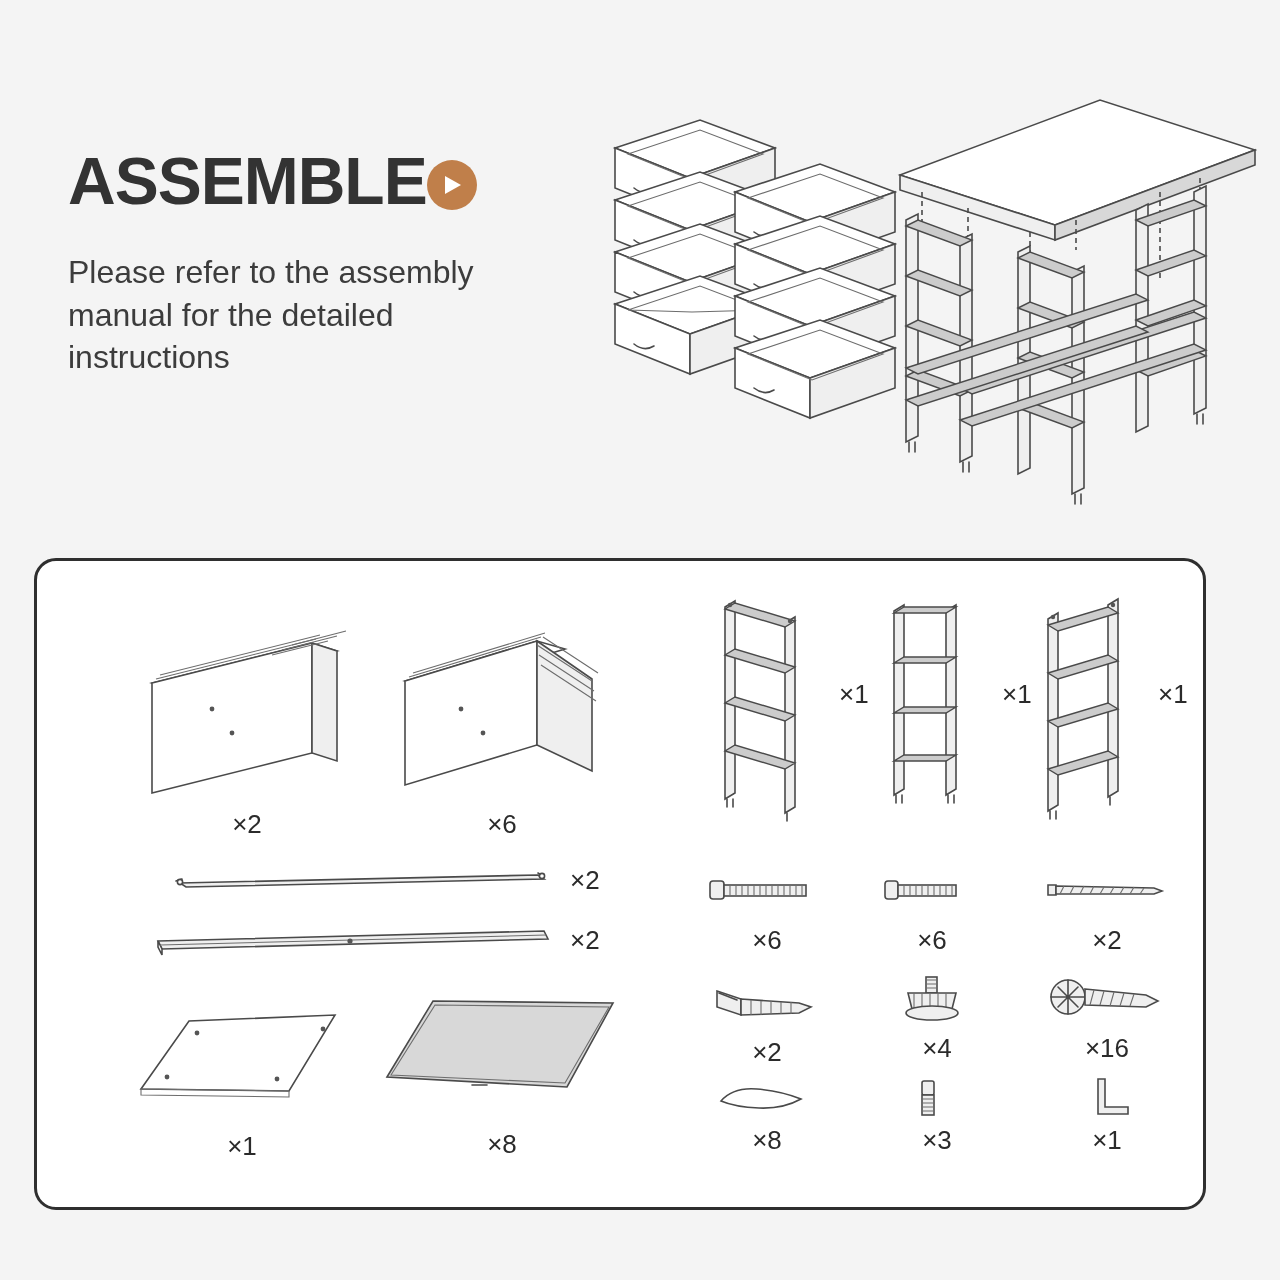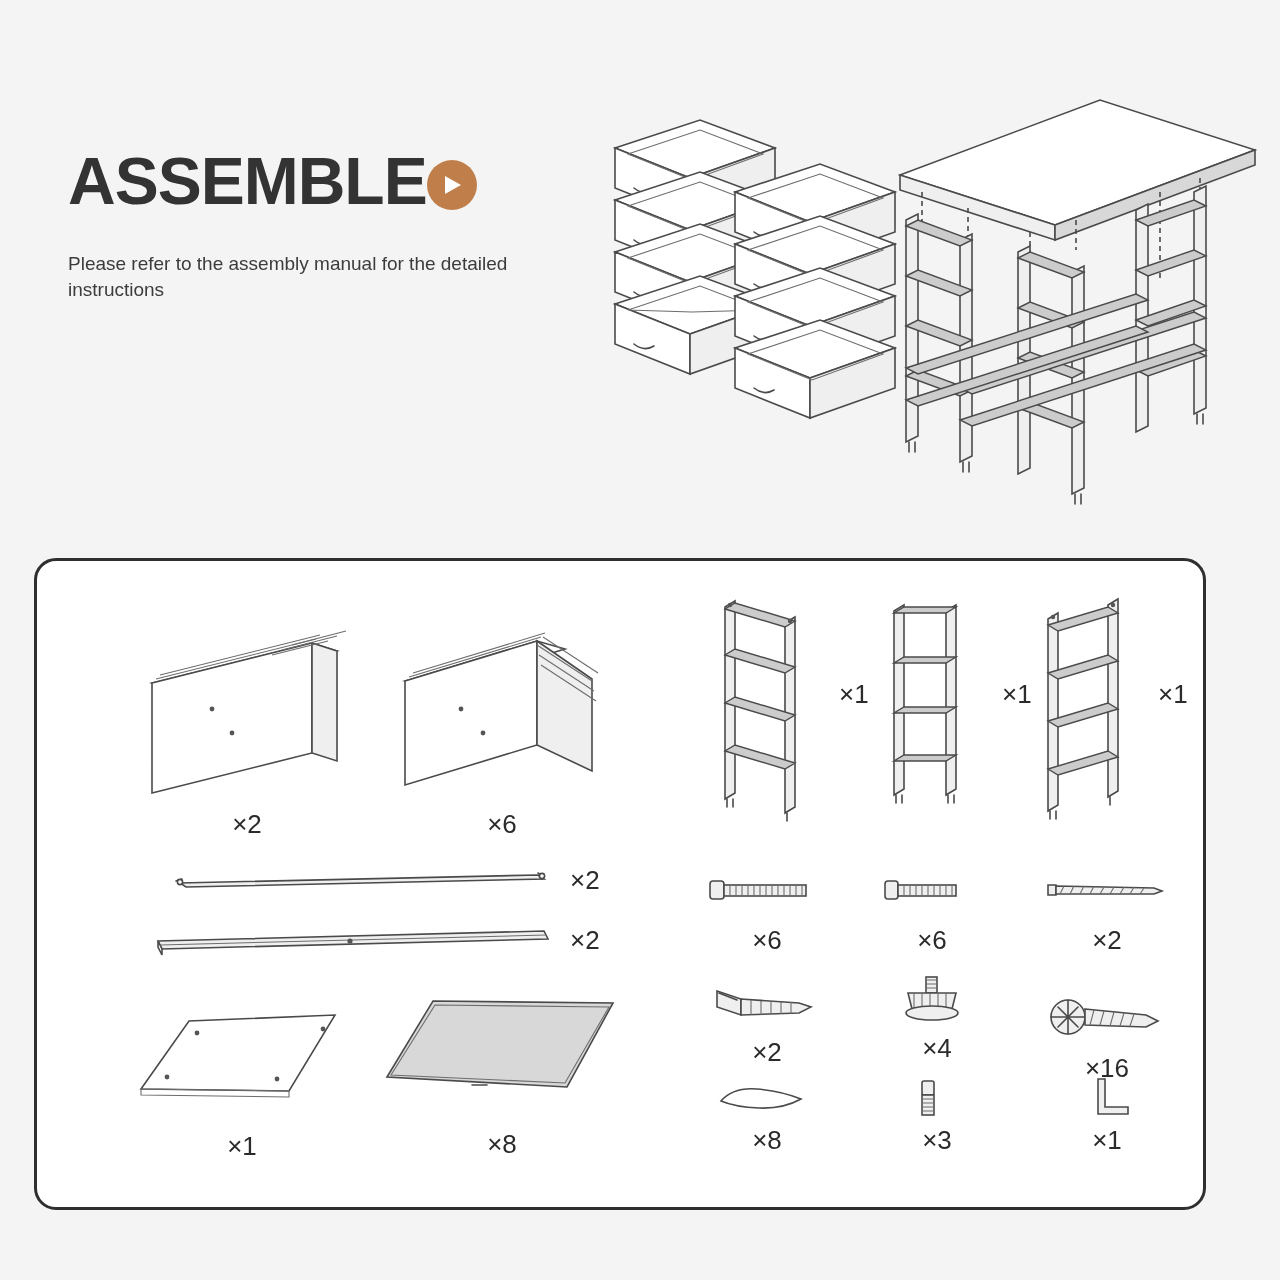--- a/index.html
+++ b/index.html
@@ -38,21 +38,21 @@
     background: #c07f4a;
     display: inline-flex;
     align-items: center;
     justify-content: center;
     flex: 0 0 auto;
     margin-top: 6px;
   }
   .play-badge svg { display: block; }
   .subtitle {
     margin-top: 38px;
-    font-size: 19px;
+    font-size: 32px;
     line-height: 1.33;
     color: #3c3c3c;
     max-width: 480px;
   }
 
   
   .hero {
     position: absolute;
     left: 600px; top: 80px;
     width: 660px; height: 430px;
@@ -396,21 +396,21 @@
       <svg width="110" height="56" viewBox="0 0 110 56">
         <rect class="fl-lg" x="44" y="2" width="11" height="16"></rect>
         <path class="ln-thin" d="M44,5 L55,5 M44,9 L55,9 M44,13 L55,13"></path>
         <path class="fl-lg" d="M26,18 L74,18 L70,34 L30,34 Z"></path>
         <path class="ln-thin" d="M32,18 L32,34 M40,18 L40,34 M48,18 L48,34 M56,18 L56,34 M64,18 L64,34"></path>
         <ellipse class="fl-lg" cx="50" cy="38" rx="26" ry="7"></ellipse>
       </svg>
       <div class="qty-below" style="top:58px; width:110px;">×4</div>
     </div>
 
-    <div class="cell" style="left:345px; top:412px; width:150px; height:96px;">
+    <div class="cell" style="left:345px; top:392px; width:150px; height:96px;">
       <svg width="130" height="52" viewBox="0 0 130 52">
         <circle class="fl-lg" cx="26" cy="22" r="17"></circle>
         <path class="ln" d="M16,12 L36,32 M36,12 L16,32 M26,5 L26,39 M9,22 L43,22"></path>
         <path class="fl-lg" d="M43,14 L104,20 L116,26 L104,32 L43,30 Z"></path>
         <path class="ln-thin" d="M52,15 L48,30 M62,16 L58,30 M72,17 L68,31 M82,18 L78,31 M92,19 L88,31"></path>
       </svg>
       <div class="qty-below" style="top:58px; width:130px;">×16</div>
     </div>
 
     <div class="cell" style="left:10px; top:500px; width:150px; height:80px;">

